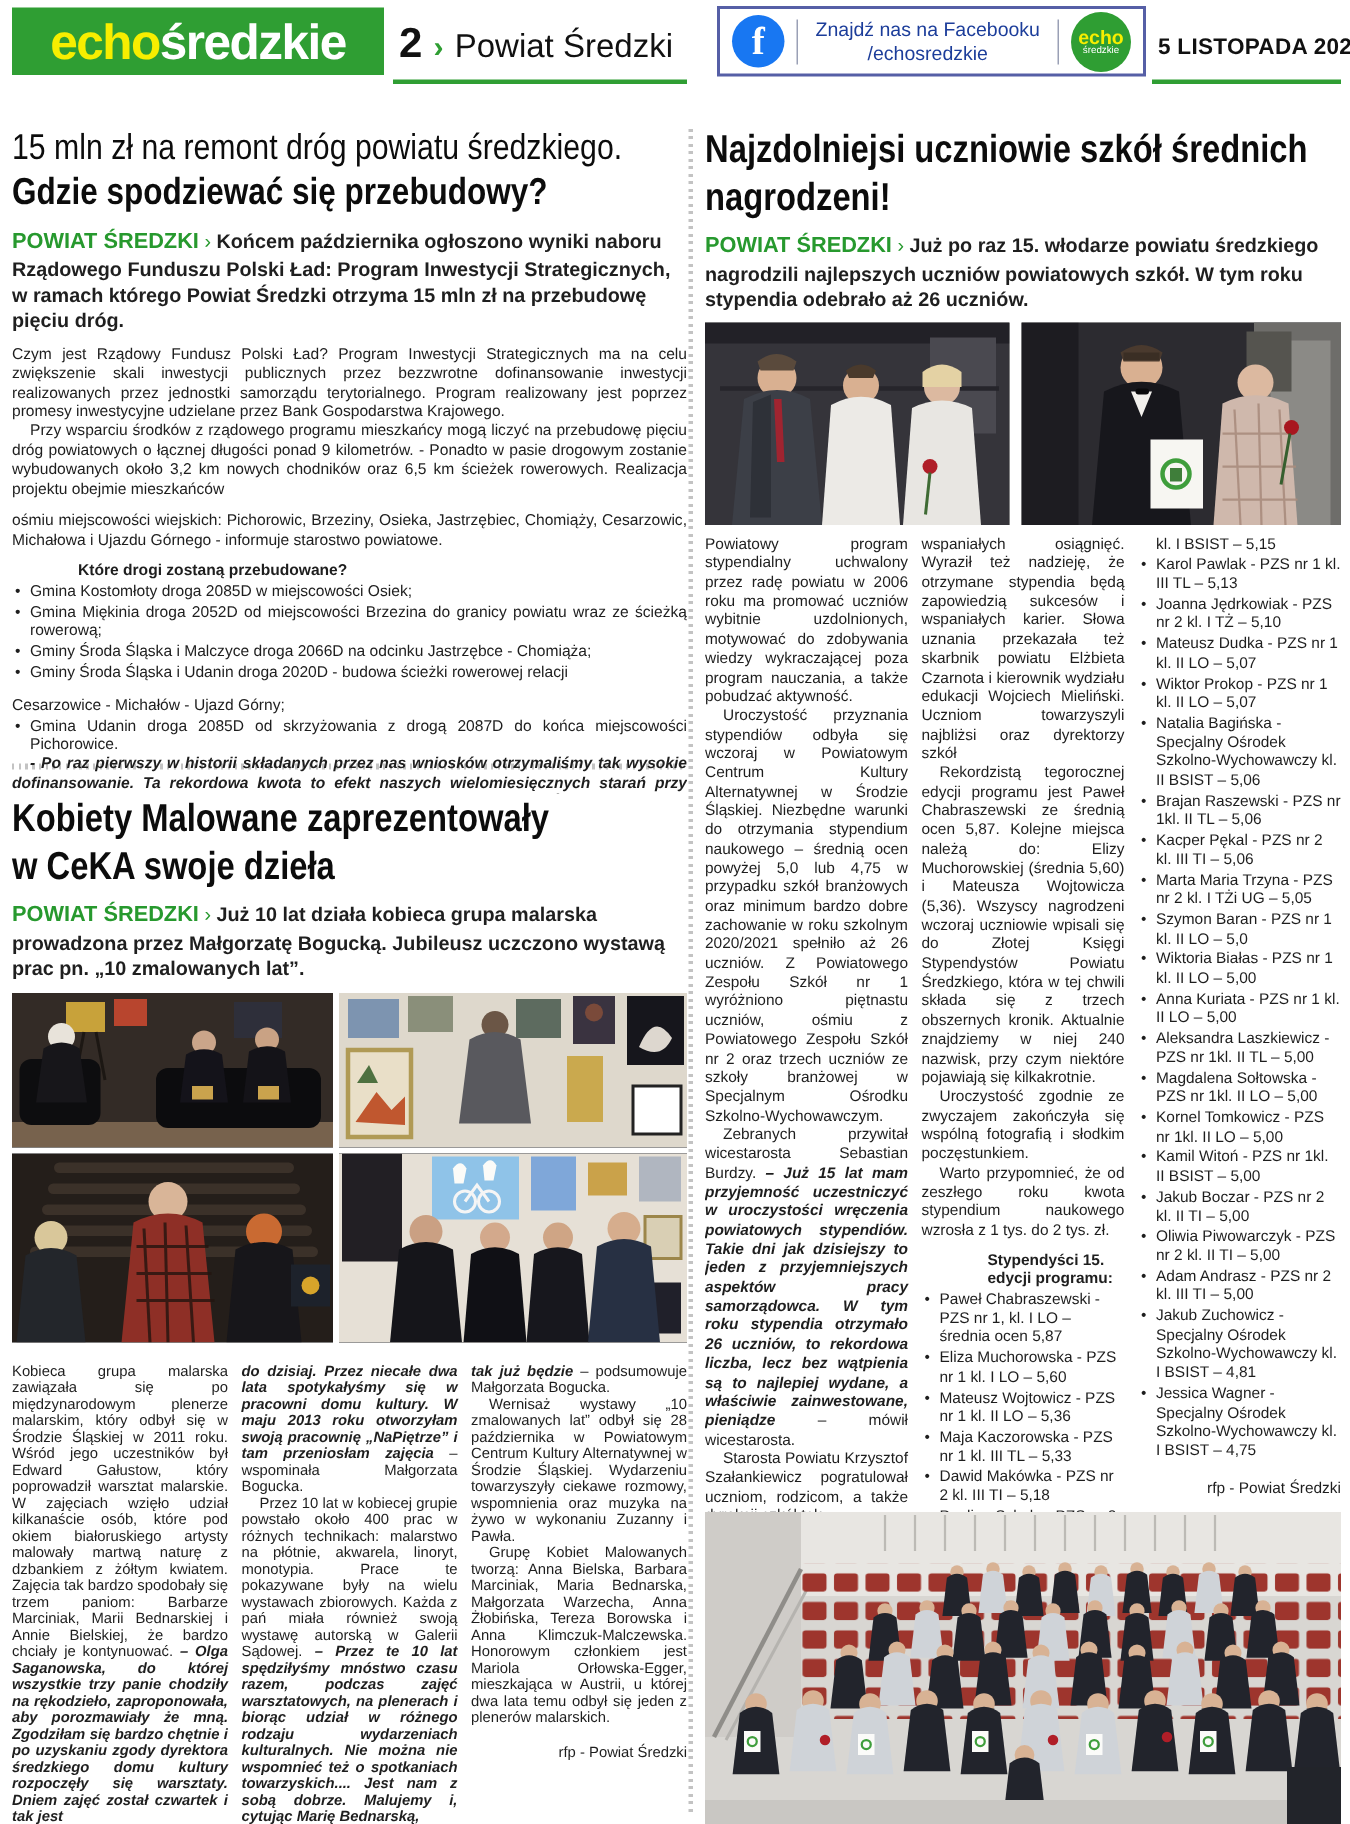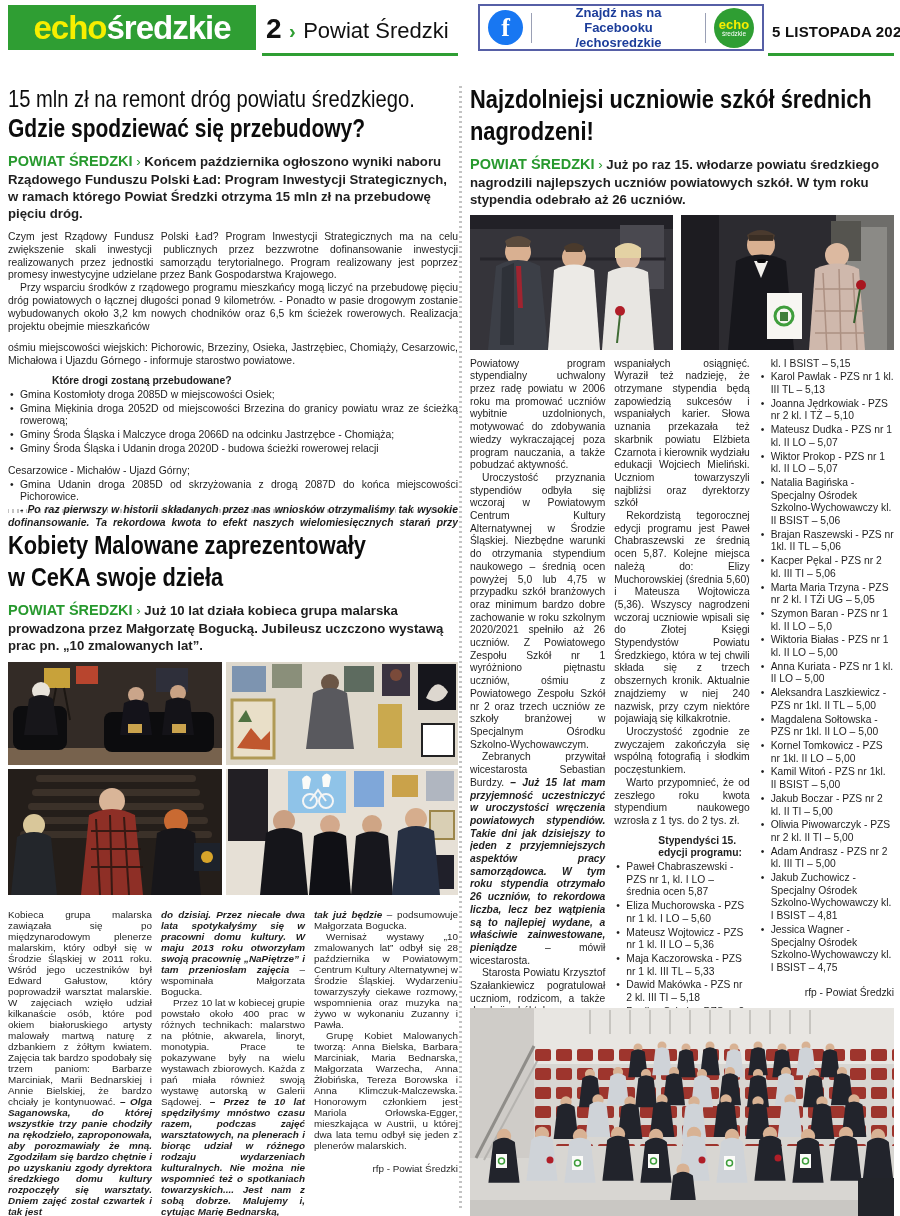--- a/index.html
+++ b/index.html
@@ -16,21 +16,21 @@
   .sec-name{font-size:22px;color:#111;}
   .underline{position:absolute;top:53px;height:3px;background:#2f9e33;}
   .underline-left{left:262px;width:196px;}
   .underline-right{left:768px;width:126px;}
   .fb-badge{position:absolute;left:478px;top:4px;width:286px;height:47px;border:2px solid #565fa6;
             box-sizing:border-box;display:flex;align-items:center;gap:8px;padding:0 8px;background:#fff;}
   .fb-circle{width:35px;height:35px;border-radius:50%;background:#1877f2;color:#fff;flex:0 0 auto;
              display:flex;align-items:center;justify-content:center;font-weight:700;font-size:26px;
              font-family:"Liberation Serif", serif;}
   .fb-sep{width:1px;height:30px;background:#9aa0b5;flex:0 0 auto;}
-  .fb-text{flex:1;text-align:center;color:#1c3d9a;font-weight:700;font-size:13px;line-height:1.18;}
+  .fb-text{flex:1;text-align:center;color:#1c3d9a;font-weight:400;font-size:13px;line-height:1.18;}
   .mini-logo{width:40px;height:40px;border-radius:50%;background:#2f9e33;flex:0 0 auto;
              display:flex;flex-direction:column;align-items:center;justify-content:center;line-height:1;}
   .ml-echo{color:#f7ee00;font-weight:700;font-size:13px;}
   .ml-sr{color:#fff;font-size:6.5px;}
   .date{position:absolute;left:772px;top:23px;font-size:15px;font-weight:700;color:#111;letter-spacing:0.2px;white-space:nowrap;}
   
   .vrule{position:absolute;left:459px;top:86px;height:1122px;width:3px;
          background:repeating-linear-gradient(to bottom,#c3c3c3 0 2px,transparent 2px 5px);}
   .hrule{position:absolute;left:8px;top:509px;width:450px;height:4px;
          background:repeating-linear-gradient(to right,#c3c3c3 0 1.5px,transparent 1.5px 4.5px);}

